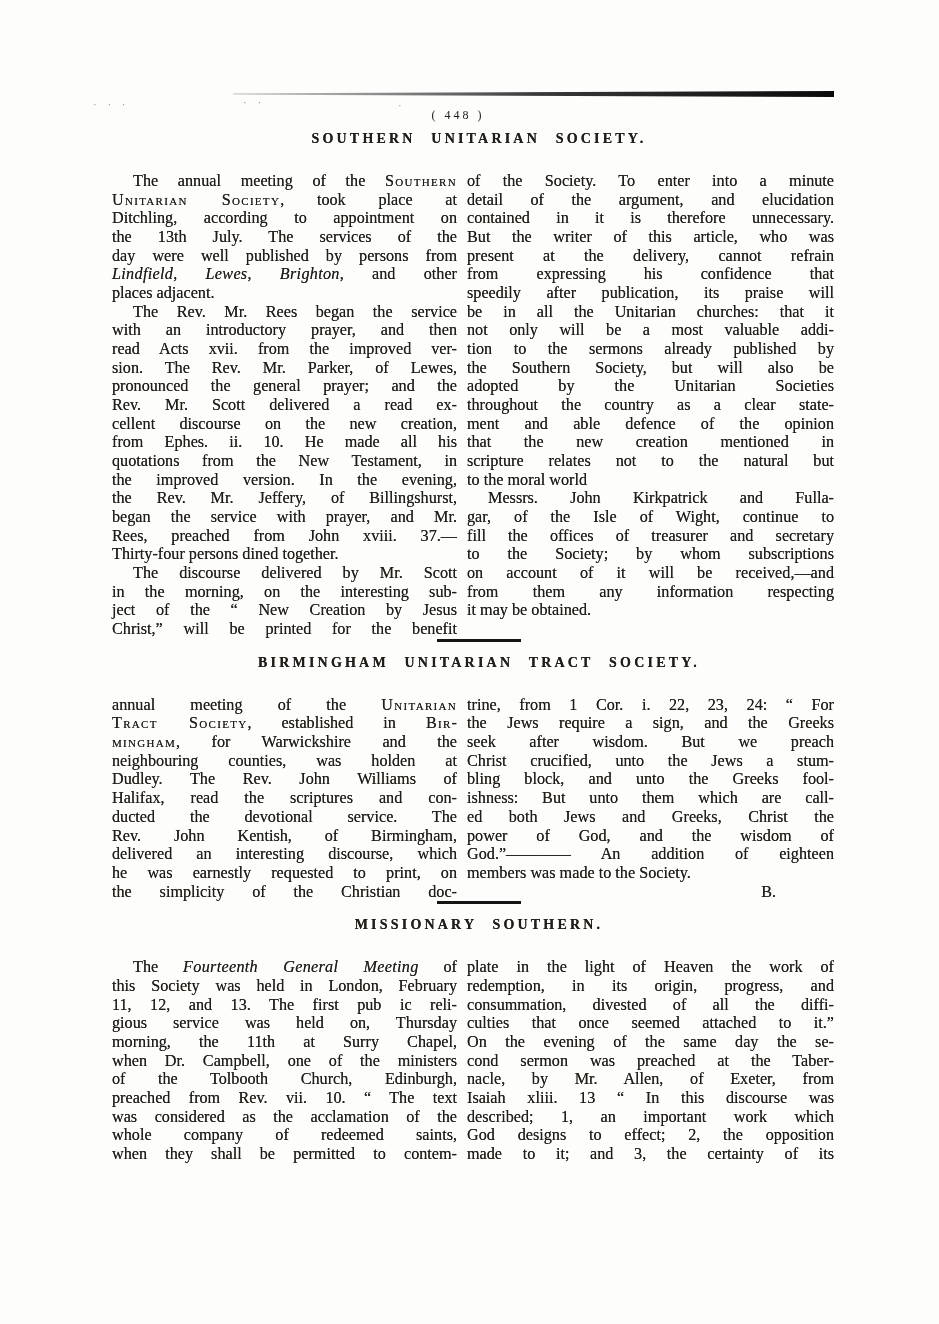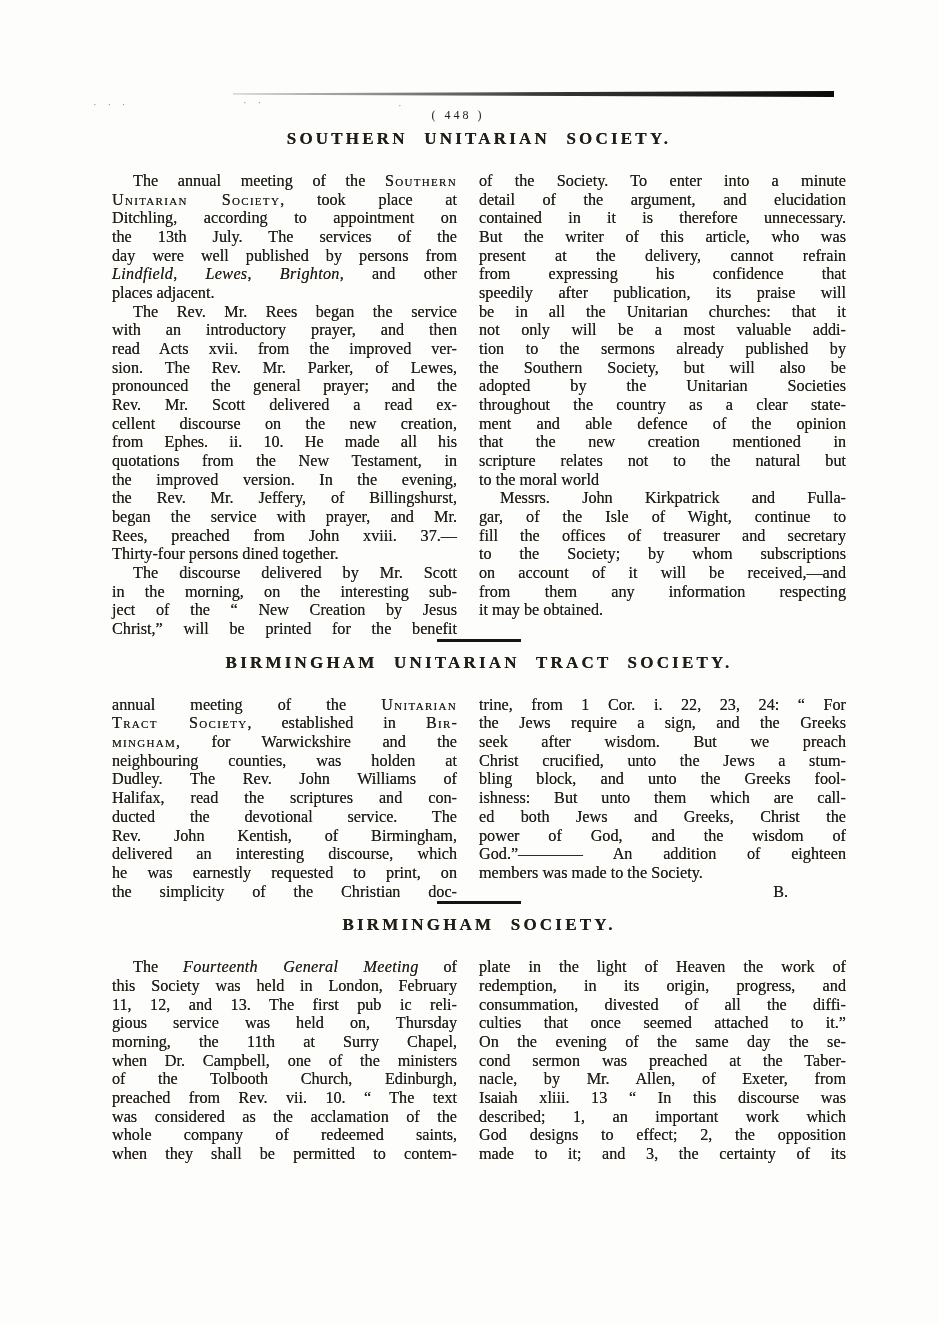--- a/index.html
+++ b/index.html
@@ -18,27 +18,27 @@
     clip-path:polygon(0 38%,100% 0,100% 100%,0 60%);
   }
   .pageno{
     position:absolute;top:96px;left:0;width:916px;
     text-align:center;font-size:12px;letter-spacing:3px;margin-top:12px;
   }
   .speck{position:absolute;color:#8d8d8d;font-size:11px;letter-spacing:4px;}
   #sections{position:absolute;top:130px;left:112px;width:734px;}
   h2{
     margin:0 0 24px 0;text-align:center;
-    font-size:17px;font-weight:bold;line-height:18px;
+    font-size:14px;font-weight:bold;line-height:18px;
     letter-spacing:3.2px;word-spacing:9px;
     font-family:"Liberation Serif","DejaVu Serif",serif;
     text-shadow:0 0 .5px rgba(30,26,20,.85);
   }
   .sec-rule{width:84px;height:3px;background:#151515;margin:0 auto 12px auto;}
-  .cols{display:flex;gap:22px;}
+  .cols{display:flex;gap:10px;}
   .col{width:345px;}
   .col.right{width:367px;}
   .line{
     font-size:16.2px;line-height:18.68px;height:18.68px;
     text-shadow:0 0 .45px rgba(32,28,22,.8);
   }
   .line.just{text-align:justify;text-align-last:justify;}
   .line.ind{text-indent:21px;}
   .line.rgt{text-align:right;text-align-last:right;padding-right:58px;}
   .sc{font-variant:small-caps;letter-spacing:1.3px;}
@@ -137,21 +137,21 @@
             <div class="line just">ed both Jews and Greeks, Christ the</div>
             <div class="line just">power of God, and the wisdom of</div>
             <div class="line just">God.”———— An addition of eighteen</div>
             <div class="line">members was made to the Society.</div>
             <div class="line rgt">B.</div>
           </div>
         </div>
       </section>
       <section class="article">
         <div class="sec-rule"></div>
-        <h2>BIRMINGHAM SOCIETY.</h2>
+        <h2>MISSIONARY SOUTHERN.</h2>
         <div class="cols">
           <div class="col left">
             <div class="line just ind">The <i>Fourteenth General Meeting</i> of</div>
             <div class="line just">this Society was held in London, February</div>
             <div class="line just">11, 12, and 13.  The first pub ic reli-</div>
             <div class="line just">gious service was held on, Thursday</div>
             <div class="line just">morning, the 11th at Surry Chapel,</div>
             <div class="line just">when Dr. Campbell, one of the ministers</div>
             <div class="line just">of the Tolbooth Church, Edinburgh,</div>
             <div class="line just">preached from Rev. vii. 10.  “ The text</div>

